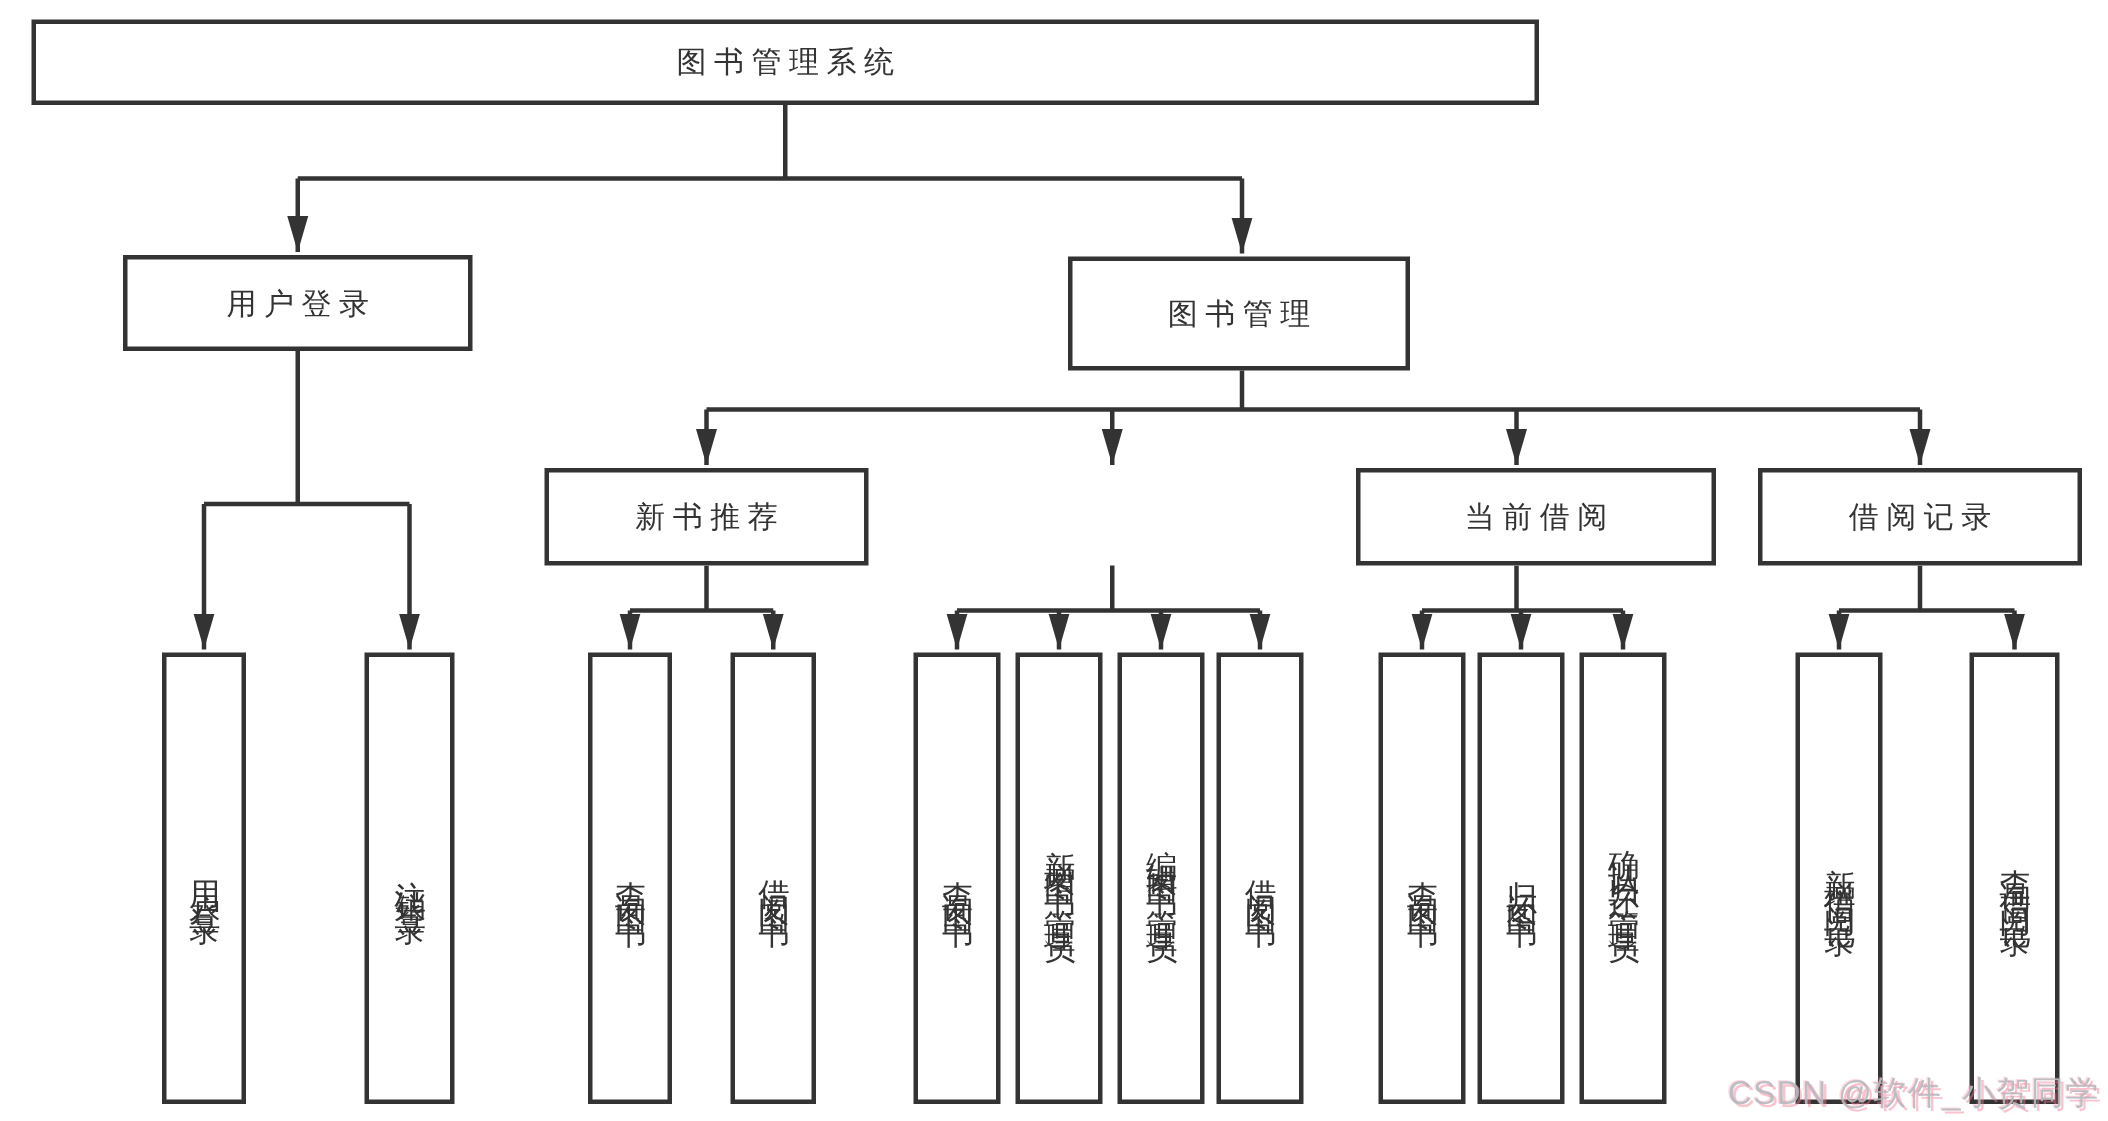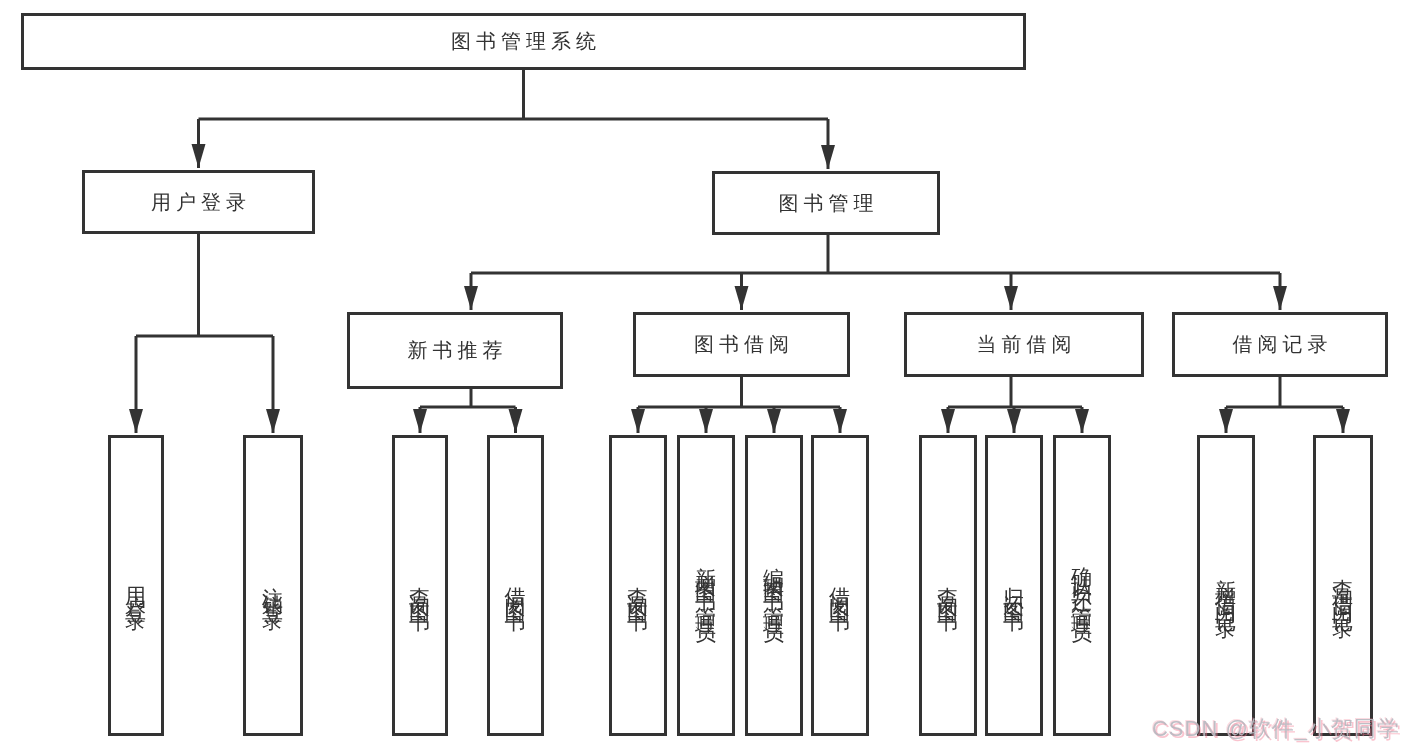--- a/index.html
+++ b/index.html
@@ -96,24 +96,23 @@
     <path d="M1014,407 V433" marker-end="url(#arw)"></path>
     <path d="M1082,407 V433" marker-end="url(#arw)"></path>
 
     <path d="M1226,407 V433" marker-end="url(#arw)"></path>
     <path d="M1343,407 V433" marker-end="url(#arw)"></path>
   </svg>
 
   <div class="node" style="left:21px;top:13px;width:1005px;height:57px">图书管理系统</div>
 
   <div class="node" style="left:82px;top:170px;width:233px;height:64px">用户登录</div>
-  <div class="node" style="left:712px;top:171px;width:228px;height:64px">图书管理</div>
+  <div class="node" style="left:712px;top:171px;width:228px;height:76px">图书管理</div>
 
-  <div class="node" style="left:347px;top:312px;width:216px;height:77px">新书推荐</div>
-  <div class="node" style="left:633px;top:312px;width:217px;height:65px">图书借阅</div>
+  <div class="node" style="left:363px;top:312px;width:216px;height:65px">新书推荐</div>
   <div class="node" style="left:904px;top:312px;width:240px;height:65px">当前借阅</div>
   <div class="node" style="left:1172px;top:312px;width:216px;height:65px">借阅记录</div>
 
   <div class="node leaf" style="left:108px;top:435px;width:56px;height:301px">
     <span class="vtext">用户登录</span>
   </div>
   <div class="node leaf" style="left:243px;top:435px;width:60px;height:301px">
     <span class="vtext">注销登录</span>
   </div>
 

